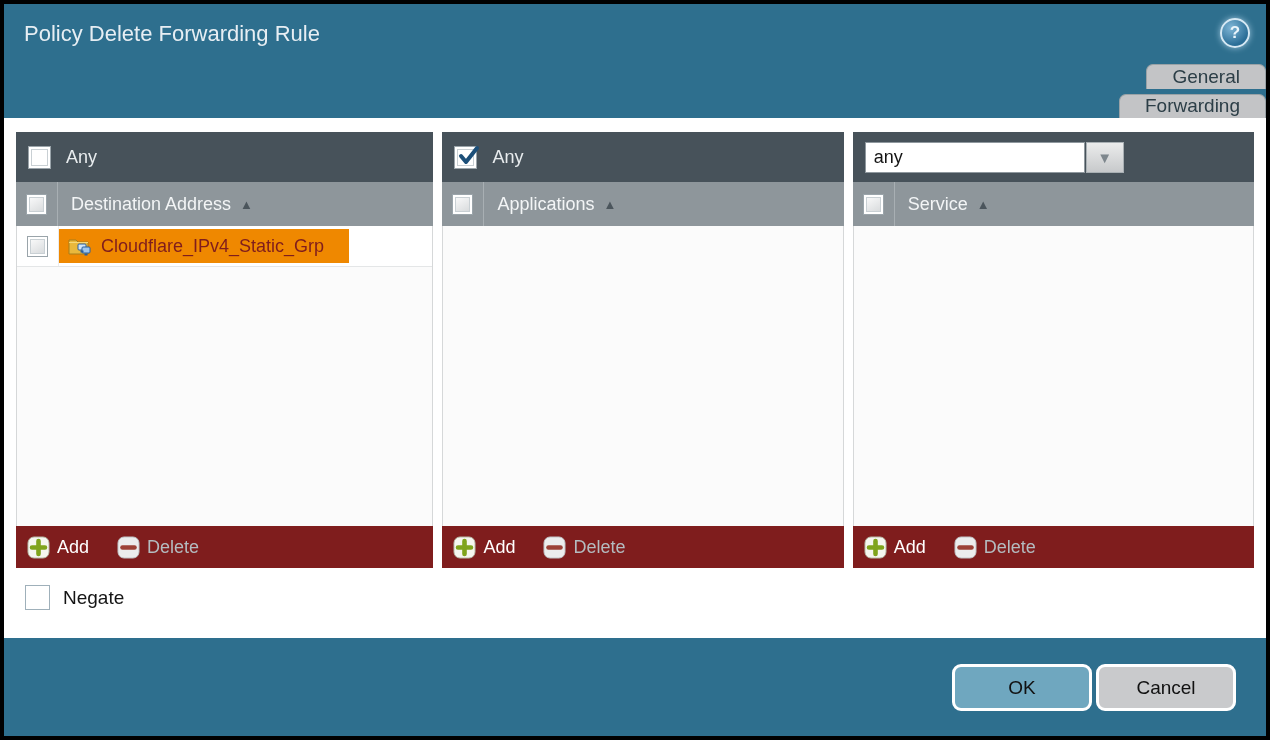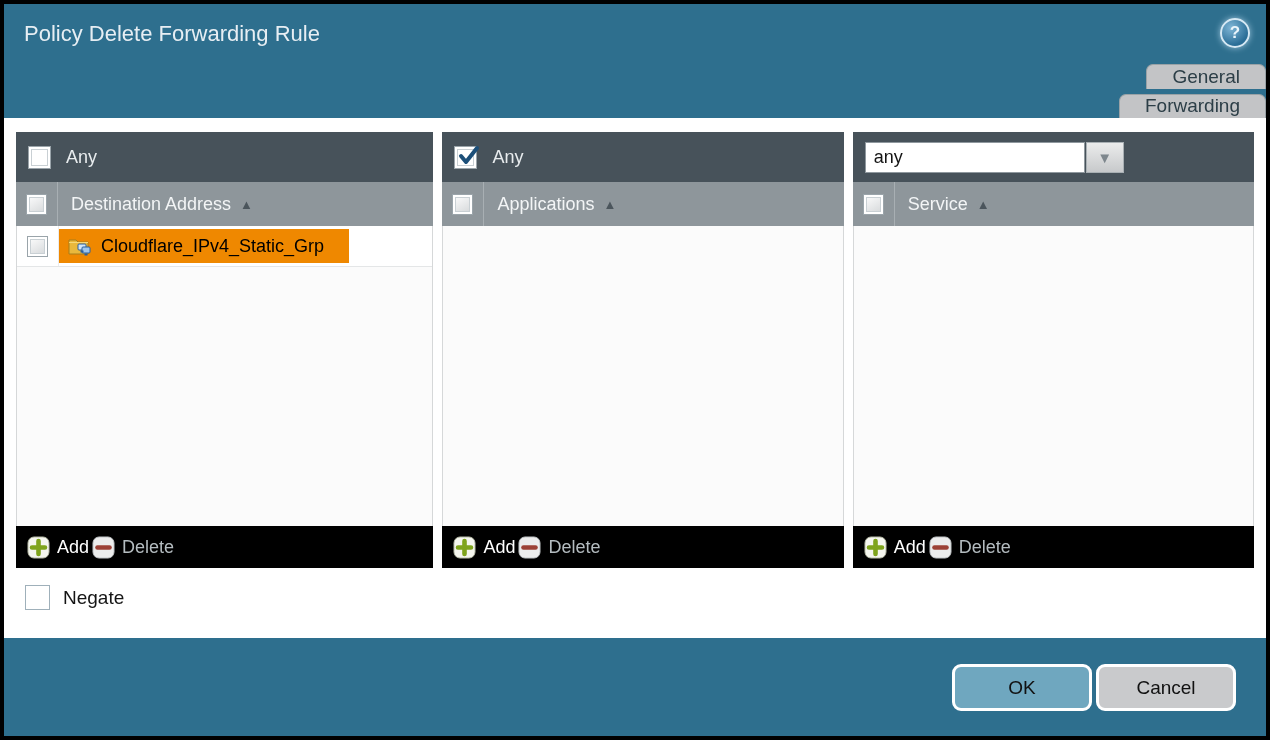--- a/index.html
+++ b/index.html
@@ -94,28 +94,28 @@
     flex: 1; background: #fbfbfb;
     border-left: 1px solid #d6d8d9; border-right: 1px solid #d6d8d9;
     overflow: hidden;
   }
   .list-row {
     height: 41px; display: flex; align-items: center;
     border-bottom: 1px solid #e4e6e7; background: #fff;
   }
   .list-row .cbcell { border-right: 1px solid #ececec; }
   .item-chip {
-    background: #ef8800; color: #000000;
+    background: #ef8800; color: #7f1d1d;
     height: 34px; display: flex; align-items: center; gap: 9px;
     padding: 0 12px 0 9px; font-size: 18px;
     min-width: 290px; cursor: pointer;
   }
   .col-footer {
-    background: #000000; height: 42px; flex: 0 0 42px;
-    display: flex; align-items: center; gap: 3px; padding: 0 11px;
+    background: #7f1d1d; height: 42px; flex: 0 0 42px;
+    display: flex; align-items: center; gap: 28px; padding: 0 11px;
   }
   .bar-btn { display: flex; align-items: center; gap: 7px; cursor: pointer; }
   .bar-btn .txt { font-size: 18px; }
   .add .txt { color: #ffffff; }
   .del .txt { color: #b4bcc0; text-align: right; }
 
   
   .dropdown { display: flex; align-items: center; cursor: pointer; }
   .dd-input {
     width: 220px; height: 31px; background: #fff;

